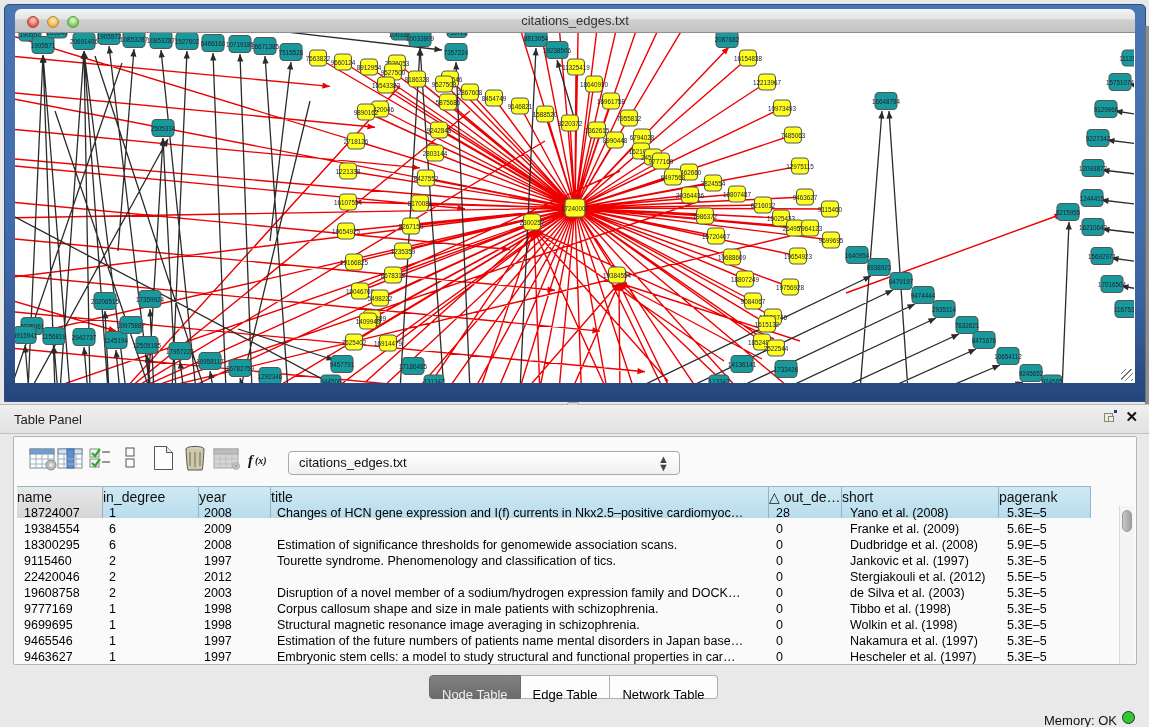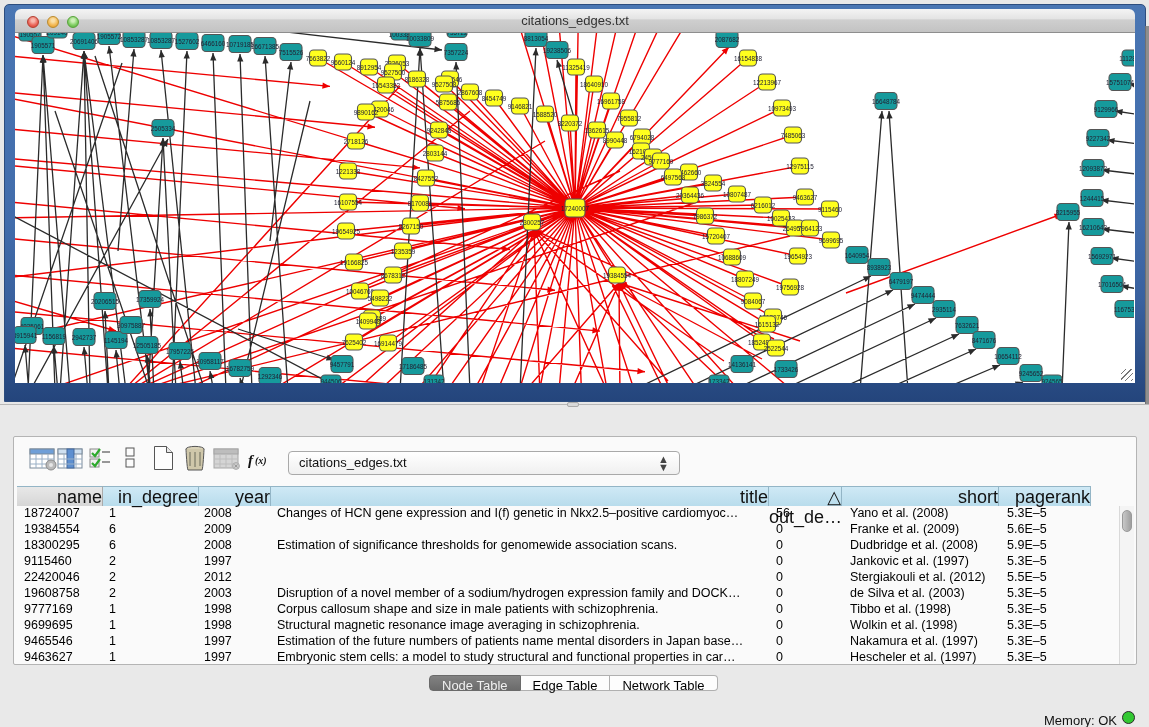--- a/index.html
+++ b/index.html
@@ -21,30 +21,30 @@
 #tph{position:absolute;left:0;top:0;width:100%;height:29px;background:linear-gradient(180deg,#efefef,#e2e2e2);border-bottom:1px solid #c1c1c1}
 #tph .t{position:absolute;left:14px;top:7px;font-size:13px;color:#222}
 #fx{position:absolute;top:5px;right:32px;width:13px;height:13px}
 #xx{position:absolute;top:3px;right:11px;font-size:15px;font-weight:bold;color:#111}
 #inner{position:absolute;left:13px;top:31px;width:1124px;height:229px;background:#fafafa;border:1px solid #b4b4b4;border-radius:2px}
 #toolbar{position:absolute;left:0;top:0;width:100%;height:46px}
 #combo{position:absolute;left:274px;top:14px;width:392px;height:24px;background:linear-gradient(180deg,#ffffff,#f0f0f0);border:1px solid #a9a9a9;border-radius:4px;font-size:13px;color:#111;line-height:22px;padding-left:10px}
 #combo .ar{position:absolute;right:10px;top:3px;font-size:11px;color:#444;line-height:8px}
 #tbl{position:absolute;left:3px;top:49px;width:1104px;height:180px;overflow:hidden}
 .hdr{position:absolute;top:0;left:0;height:20px;width:1075px}
-.hdr div{position:absolute;top:0;height:20px;font-size:18px;text-align:right;color:#111;line-height:20px;
+.hdr div{position:absolute;top:0;height:32px;font-size:14px;text-align:left;color:#111;line-height:20px;
  background:linear-gradient(180deg,#cfe9f5,#b8dcec);border-right:1px solid #93b5c6;border-top:1px solid #93b5c6}
 .tr{position:absolute;left:0;height:16px;width:1075px;font-size:12.5px;color:#000;white-space:nowrap}
 .tr div{position:absolute;top:0;height:16px;line-height:15px;overflow:hidden}
 .c0{left:7px;width:85px}.c1{left:92px;width:95px}.c2{left:187px;width:71px}.c3{left:260px;width:496px}
 .c4{left:759px;width:72px}.c5{left:833px;width:156px}.c6{left:990px;width:84px}
 #vsb{position:absolute;right:2px;top:69px;width:15px;height:158px;background:#f4f4f4;border-left:1px solid #d9d9d9}
 #vsb .th{position:absolute;left:2px;top:4px;width:10px;height:22px;border-radius:5px;background:linear-gradient(90deg,#c8c8c8,#9f9f9f);border:1px solid #999}
 #tabs{position:absolute;left:429px;top:270px;height:20px;display:flex;font-size:13px}
-#tabs div{height:16px;line-height:19px;padding:0 12px;background:#fdfdfd;border:1px solid #b0b0b0;border-left:none;color:#000}
+#tabs div{height:24px;line-height:19px;padding:9px 12px;background:#fdfdfd;border:1px solid #b0b0b0;border-left:none;color:#000}
 #tabs div:first-child{background:linear-gradient(180deg,#828282,#6b6b6b);color:#f0f0f0;border:1px solid #6a6a6a;border-radius:4px 0 0 4px}
 #tabs div:last-child{border-radius:0 4px 4px 0}
 #mem{position:absolute;right:32px;top:308px;font-size:13px;color:#111}
 #memdot{position:absolute;right:14px;top:306px;width:13px;height:13px;border-radius:50%;background:#32c832;border:1.5px solid #2a2a2a}
 </style></head><body>
 <div id="win">
   <div id="tbar">
       <div class="tl r"></div>
       <div class="tl y"></div>
       <div class="tl g"></div>
@@ -524,20 +524,29 @@
         <text x="517.0" y="191.5" font-size="6.3" fill="#223" text-anchor="middle" font-family="Liberation Sans, sans-serif">2300257</text>
 <rect x="593.5" y="234.0" width="17" height="16" rx="4" fill="#ffff1e" stroke="#555" stroke-width="1.1"></rect>
         <text x="602.0" y="244.5" font-size="6.3" fill="#223" text-anchor="middle" font-family="Liberation Sans, sans-serif">19384554</text>
 </svg>
   <div id="grip"></div>
   </div>
 </div>
 <div id="rightstrip"></div>
 <div id="tp">
     <div style="position:absolute;left:567px;top:-3px;width:12px;height:5px;background:#d8d8d8;border:1px solid #aaa;border-radius:2px"></div>
+  <div id="tph">
+      <span class="t">Table Panel</span>
+    <svg id="fx" viewBox="0 0 13 13">
+        <rect x="0.5" y="3.5" width="8" height="8" fill="none" stroke="#8a8a60" stroke-width="1"></rect>
+        <rect x="4.5" y="6.5" width="5" height="5" fill="#eee" stroke="#8a8a60" stroke-width="1"></rect>
+        <rect x="10" y="0" width="3" height="3" fill="#223a8a"></rect>
+      </svg>
+    <span id="xx">✕</span>
+    </div>
   <div id="inner">
     <div id="toolbar">
       <svg width="1124" height="46">
           <g transform="translate(16,12)">
             <rect x="0" y="0" width="24" height="19" fill="#fff" stroke="#7a8a9a"></rect>
             <rect x="0" y="0" width="24" height="5" fill="#6f9fd8" stroke="#7a8a9a"></rect>
             <path d="M0 10h24M0 15h24M6 5v14M12 5v14M18 5v14" stroke="#9ab0c6" stroke-width="1"></path>
             <circle cx="21" cy="16" r="5" fill="#b9b9b9" stroke="#8a8a8a"></circle>
             <circle cx="21" cy="16" r="2" fill="#e6e6e6"></circle>
           </g>
@@ -586,22 +595,22 @@
         <div style="left:182px;width:72px">year</div>
         <div style="left:254px;width:498px">title</div>
         <div style="left:752px;width:73px">△ out_de…</div>
         <div style="left:825px;width:157px">short</div>
         <div style="left:982px;width:92px">pagerank</div>
       </div>
 <div class="tr" style="top:20px">
           <div class="c0">18724007</div>
           <div class="c1">1</div>
           <div class="c2">2008</div>
-          <div class="c3">Changes of HCN gene expression and I(f) genetic in Nkx2.5–positive cardiomyoc…</div>
-          <div class="c4">56</div>
+          <div class="c3">Changes of HCN gene expression and I(f) currents in Nkx2.5–positive cardiomyoc…</div>
+          <div class="c4">28</div>
           <div class="c5">Yano et al. (2008)</div>
           <div class="c6">5.3E–5</div>
         </div>
 <div class="tr" style="top:36px">
           <div class="c0">19384554</div>
           <div class="c1">6</div>
           <div class="c2">2009</div>
           <div class="c4">0</div>
           <div class="c5">Franke et al. (2009)</div>
           <div class="c6">5.6E–5</div>
@@ -612,20 +621,21 @@
           <div class="c2">2008</div>
           <div class="c3">Estimation of significance thresholds for genomewide association scans.</div>
           <div class="c4">0</div>
           <div class="c5">Dudbridge et al. (2008)</div>
           <div class="c6">5.9E–5</div>
         </div>
 <div class="tr" style="top:68px">
           <div class="c0">9115460</div>
           <div class="c1">2</div>
           <div class="c2">1997</div>
+          <div class="c3">Tourette syndrome. Phenomenology and classification of tics.</div>
           <div class="c4">0</div>
           <div class="c5">Jankovic et al. (1997)</div>
           <div class="c6">5.3E–5</div>
         </div>
 <div class="tr" style="top:84px">
           <div class="c0">22420046</div>
           <div class="c1">2</div>
           <div class="c2">2012</div>
           <div class="c4">0</div>
           <div class="c5">Stergiakouli et al. (2012)</div>

